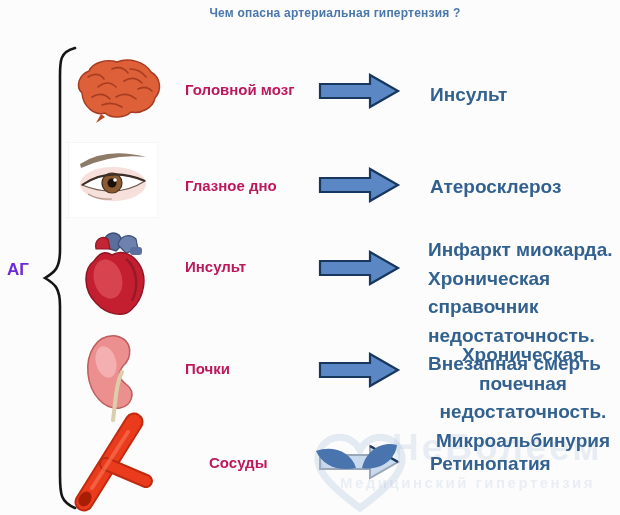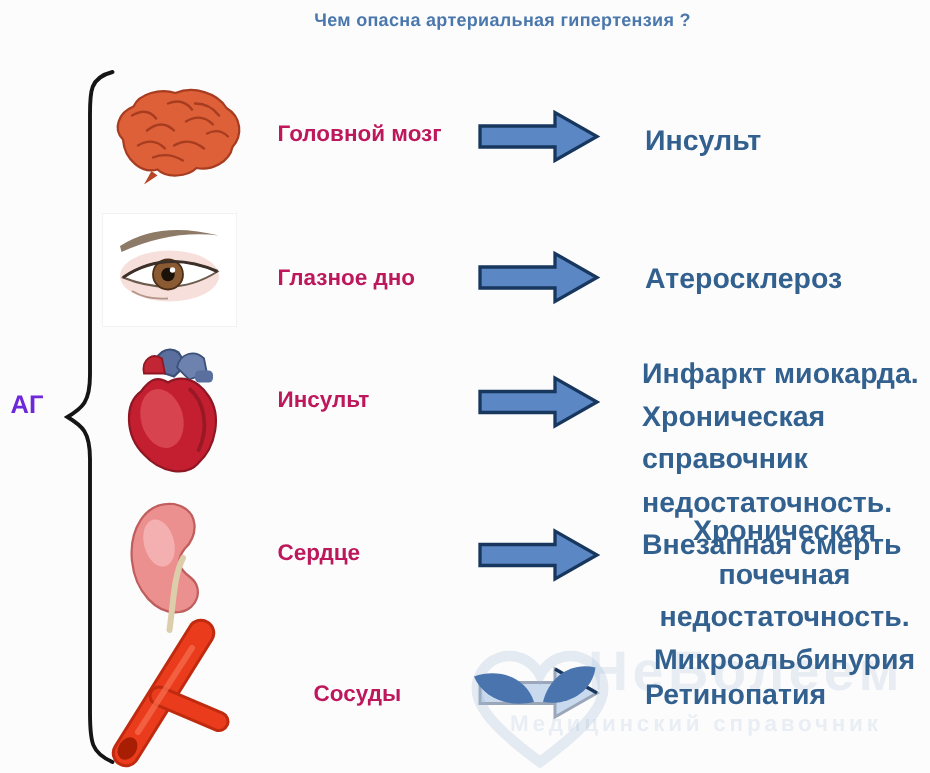--- a/index.html
+++ b/index.html
@@ -39,21 +39,21 @@
 <body>
 
 <div class="abs title">Чем опасна артериальная гипертензия ?</div>
 
 <svg class="abs" style="left:35px;top:40px;" width="50" height="475" viewBox="0 0 50 475">
   <path d="M40,8 C24,12 25,22 25,40 L25,210 C25,228 20,232 10,238 C20,244 25,248 25,266 L25,435 C25,455 26,462 40,468" fill="none" stroke="#151515" stroke-width="2.6" stroke-linecap="round"></path>
 </svg>
 <div class="abs ag-label">АГ</div>
 
 <div class="abs wm-big">НеБолеем</div>
-<div class="abs wm-sub">Медицинский справочник</div>
+<div class="abs wm-sub">Медицинский гипертензия</div>
 
 <svg class="abs icon-svg" style="left:68px;top:57px;" width="96" height="66" viewBox="0 0 96 66">
   <path d="M14,36 C7,29 11,18 21,14 C25,5 39,2 49,5 C61,0 77,5 83,15 C93,21 94,33 87,41 C85,51 73,57 63,55 C57,61 43,62 37,56 C27,59 15,50 14,36 Z" fill="#dd6038" stroke="#a83c20" stroke-width="1.5"></path>
   <path d="M33,57 L28,66 L37,60 Z" fill="#b84526"></path>
   <path d="M20,20 Q30,14 36,22 M30,30 Q40,22 48,30 M44,12 Q54,8 60,16 M56,24 Q66,18 74,26 M24,40 Q34,34 42,42 M48,40 Q58,34 68,42 M62,12 Q72,12 78,20 M34,48 Q44,44 54,50 M70,32 Q78,28 84,34" fill="none" stroke="#a83c20" stroke-width="1.6" stroke-linecap="round"></path>
 </svg>
 <div class="abs organ-label" style="left:185px;top:81px;">Головной мозг</div>
 <svg class="abs arrow-svg" style="left:318px;top:72px;" width="84" height="38" viewBox="0 0 84 38">
   <polygon points="2,12 52,12 52,3 80,19 52,35 52,26 2,26" fill="#5b87c5" stroke="#17375e" stroke-width="2.2"></polygon>
 </svg>
@@ -89,21 +89,21 @@
 <svg class="abs arrow-svg" style="left:318px;top:249px;" width="84" height="38" viewBox="0 0 84 38">
   <polygon points="2,12 52,12 52,3 80,19 52,35 52,26 2,26" fill="#5b87c5" stroke="#17375e" stroke-width="2.2"></polygon>
 </svg>
 <div class="abs outcome" style="left:428px;top:236px;">Инфаркт миокарда. Хроническая справочник недостаточность. Внезапная смерть</div>
 
 <svg class="abs icon-svg" style="left:82px;top:332px;" width="72" height="90" viewBox="0 0 72 90">
   <path d="M34,4 C14,2 4,22 6,42 C8,62 22,78 38,76 C50,74 54,60 45,53 C37,47 35,42 41,34 C50,26 52,8 34,4 Z" fill="#ec8f8f" stroke="#c05e5e" stroke-width="1.5"></path>
   <ellipse cx="24" cy="30" rx="10" ry="16" fill="#f6b8b8" opacity="0.8" transform="rotate(-15 24 30)"></ellipse>
   <path d="M40,40 C34,52 34,66 31,88" fill="none" stroke="#ddceab" stroke-width="4" stroke-linecap="round"></path>
 </svg>
-<div class="abs organ-label" style="left:185px;top:360px;">Сердце</div>
+<div class="abs organ-label" style="left:185px;top:360px;">Почки</div>
 <svg class="abs arrow-svg" style="left:318px;top:351px;" width="84" height="38" viewBox="0 0 84 38">
   <polygon points="2,12 52,12 52,3 80,19 52,35 52,26 2,26" fill="#5b87c5" stroke="#17375e" stroke-width="2.2"></polygon>
 </svg>
 <div class="abs outcome" style="left:428px;top:341px;text-align:center;">Хроническая почечная недостаточность. Микроальбинурия</div>
 
 <svg class="abs icon-svg" style="left:60px;top:408px;" width="108" height="104" viewBox="0 0 108 104">
   <line x1="24" y1="94" x2="74" y2="14" stroke="#c02a0e" stroke-width="19" stroke-linecap="round"></line>
   <line x1="24" y1="94" x2="74" y2="14" stroke="#ea3c1d" stroke-width="15" stroke-linecap="round"></line>
   <line x1="46" y1="56" x2="86" y2="73" stroke="#c02a0e" stroke-width="14" stroke-linecap="round"></line>
   <line x1="46" y1="56" x2="86" y2="73" stroke="#ea3c1d" stroke-width="10" stroke-linecap="round"></line>

